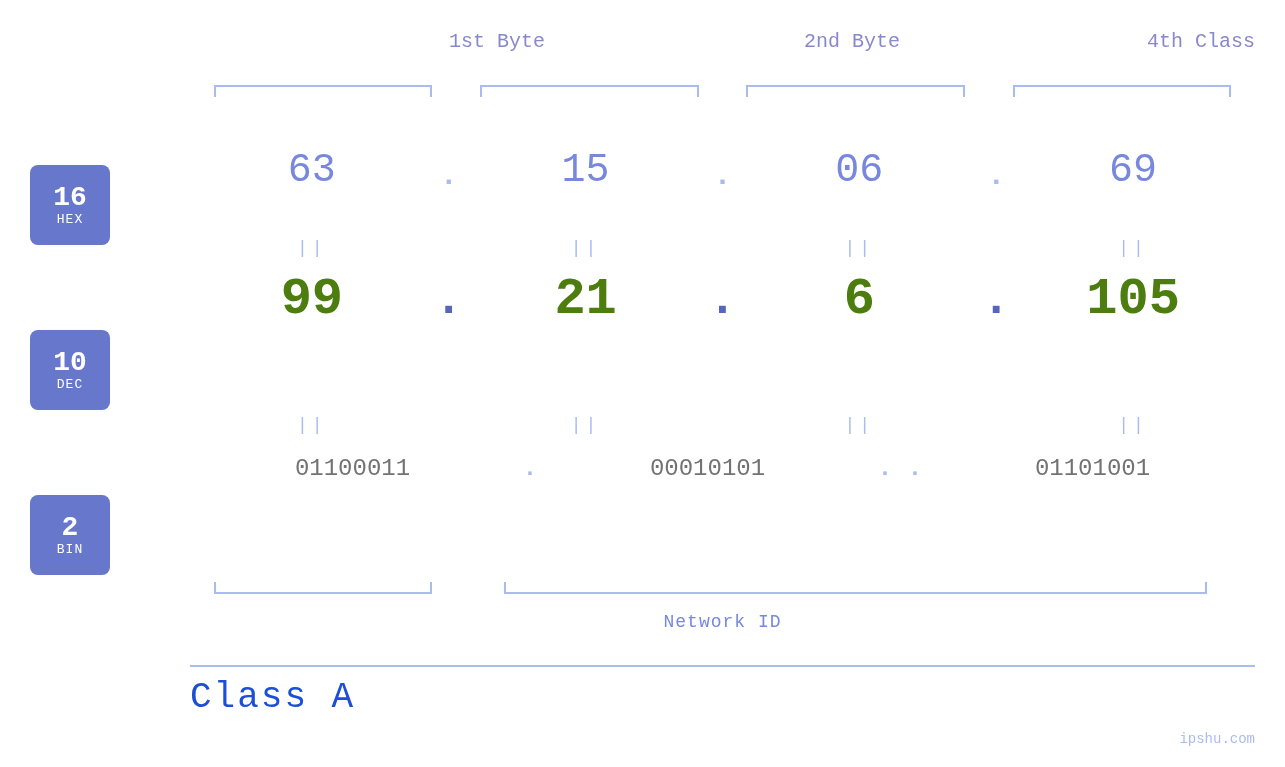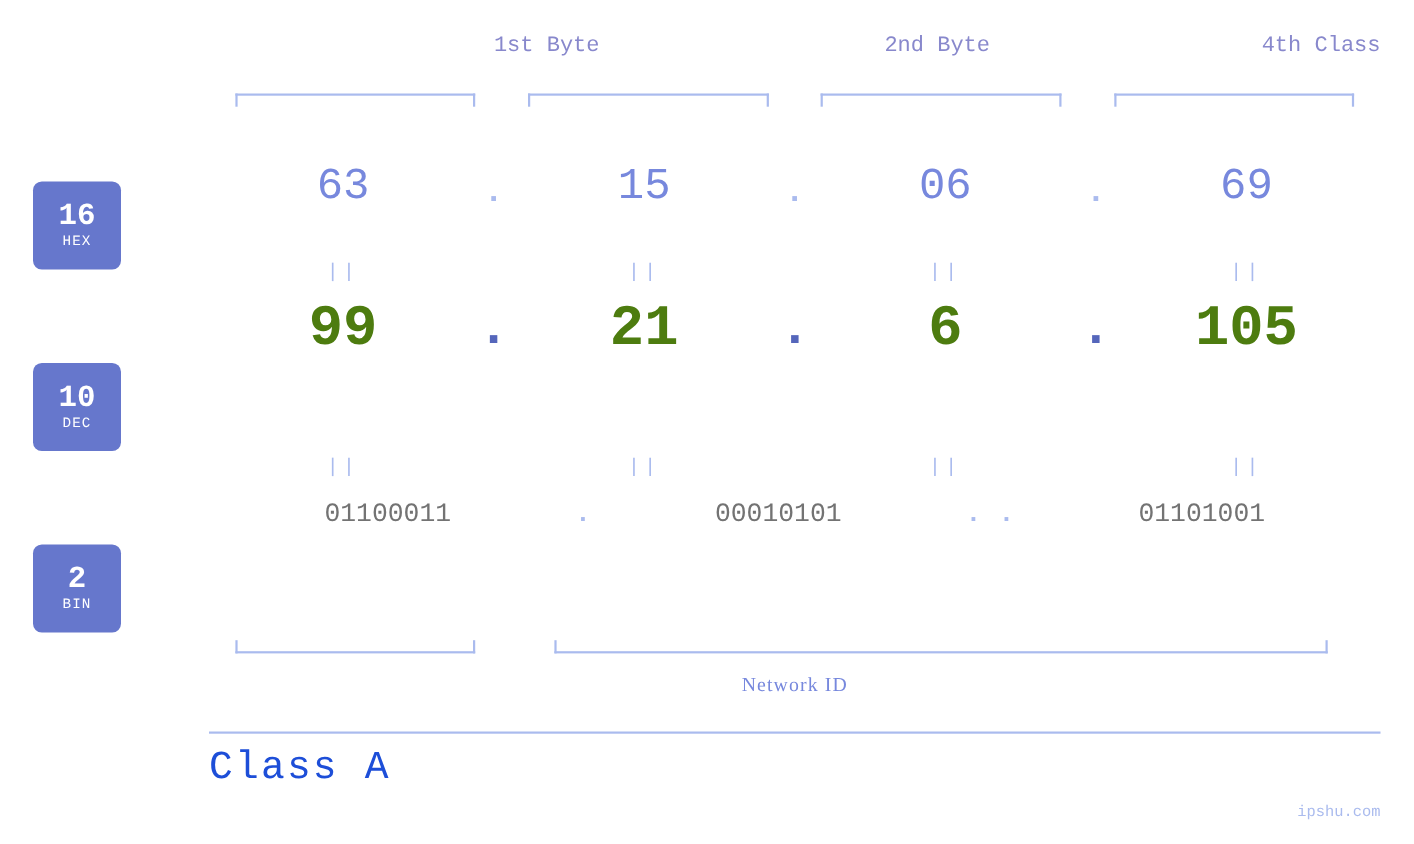--- a/index.html
+++ b/index.html
@@ -181,21 +181,20 @@
     .id-label {
       text-align: center;
       color: #7788dd;
       font-size: 18px;
       font-family: 'Courier New', monospace;
       letter-spacing: 1px;
     }
 
     .network-id-span {
       flex: 1;
-      font-family: Liberation Serif, serif;
     }
 
     .host-id-span {
       flex: 3;
     }
 
     
     .class-line-container {
       position: absolute;
       left: 190px;

